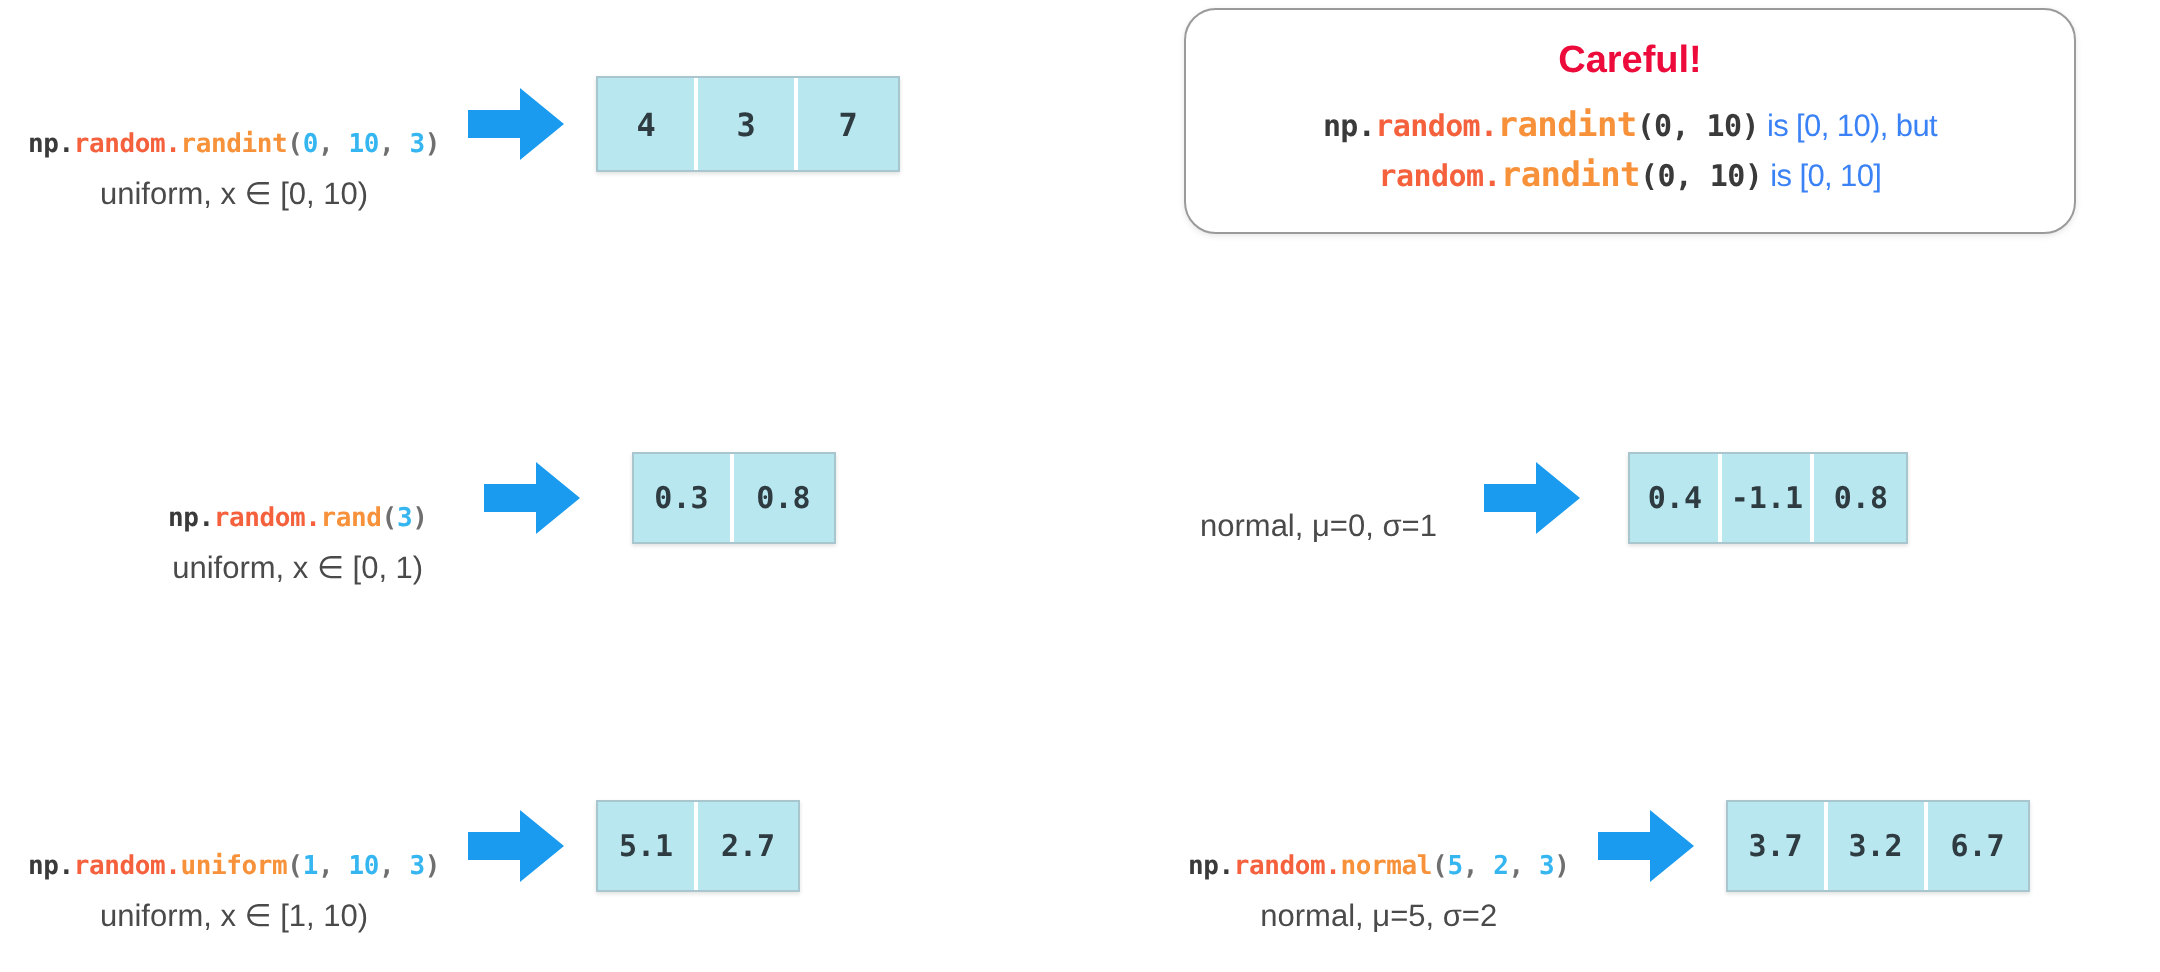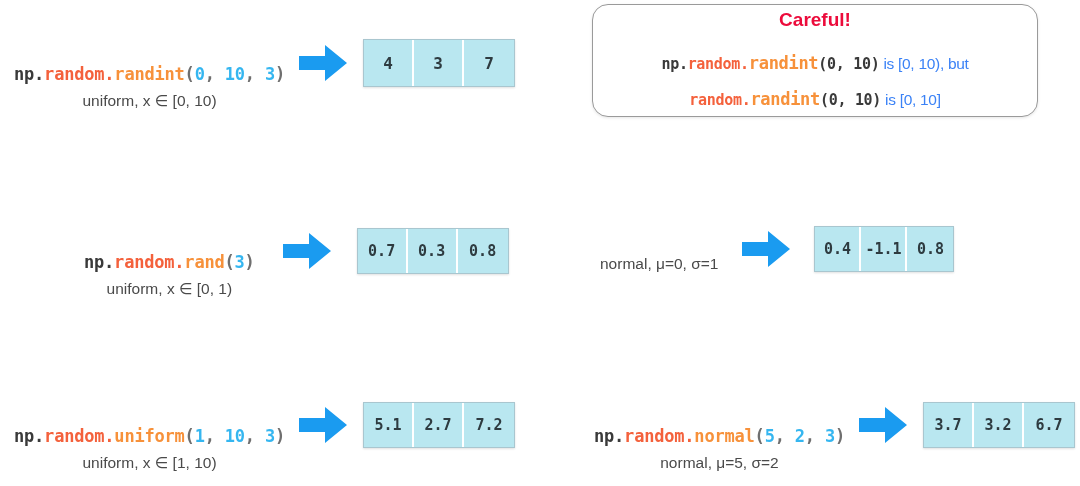--- a/index.html
+++ b/index.html
@@ -35,21 +35,21 @@
 
   .labels {
     display: flex;
     flex-direction: column;
     align-items: center;
     justify-content: center;
   }
 
   .code {
     font-family: "DejaVu Sans Mono", "Liberation Mono", monospace;
-    font-size: 17px;
+    font-size: 13px;
     font-weight: bold;
     color: #3a3a3a;
     white-space: nowrap;
     letter-spacing: -0.2px;
     line-height: 1.25;
     margin-top: 26px;
   }
   .code .mod  { color: #f4613c; }
   .code .fn   { color: #f7913a; }
   .code .num  { color: #35b6f0; }
@@ -104,21 +104,21 @@
     width: 446px;
     height: 113px;
     box-sizing: border-box;
     border: 1.5px solid #9a9a9a;
     border-radius: 16px;
     background: #ffffff;
     box-shadow: 0 1px 3px rgba(0,0,0,0.10);
     display: flex;
     flex-direction: column;
     align-items: center;
-    justify-content: space-between;
+    justify-content: center;
     padding: 4px 10px;
   }
   #careful-title {
     color: #ec0b3b;
     font-family: "Liberation Sans", sans-serif;
     font-weight: bold;
     font-size: 19px;
     margin-bottom: 9px;
   }
   .careful-line {
@@ -179,21 +179,20 @@
       <div class="subtitle sym">uniform, x ∈ [0, 1)</div>
     </div>
 
     <div class="arrow" style="margin-left:26px; margin-bottom:22px;">
       <svg viewBox="0 0 52 44" width="52" height="44" aria-hidden="true">
         <polygon points="2,15 28,15 28,4 50,22 28,40 28,29 2,29" fill="#1a9bf0"></polygon>
       </svg>
     </div>
 
     <div class="array dec" style="margin-left:24px; margin-bottom:22px;">
-      <div class="cell">0.7</div>
       <div class="cell">0.3</div>
       <div class="cell">0.8</div>
     </div>
   </div>
 
   <div class="group" style="left:600px; top:22px;">
     <div class="labels">
       <div class="subtitle sym">normal, μ=0,  σ=1</div>
     </div>
 
@@ -222,21 +221,20 @@
 
     <div class="arrow" style="margin-left:12px; margin-bottom:22px;">
       <svg viewBox="0 0 52 44" width="52" height="44" aria-hidden="true">
         <polygon points="2,15 28,15 28,4 50,22 28,40 28,29 2,29" fill="#1a9bf0"></polygon>
       </svg>
     </div>
 
     <div class="array dec" style="margin-left:14px; margin-bottom:22px;">
       <div class="cell">5.1</div>
       <div class="cell">2.7</div>
-      <div class="cell">7.2</div>
     </div>
   </div>
 
   <div class="group" style="left:594px; top:22px;">
     <div class="labels">
       <div class="code"><span>np.</span><span class="mod">random.</span><span class="fn">normal</span><span class="punc">(</span><span class="num">5</span><span class="punc">, </span><span class="num">2</span><span class="punc">, </span><span class="num">3</span><span class="punc">)</span></div>
       <div class="subtitle sym">normal, μ=5,  σ=2</div>
     </div>
 
     <div class="arrow" style="margin-left:12px; margin-bottom:22px;">

